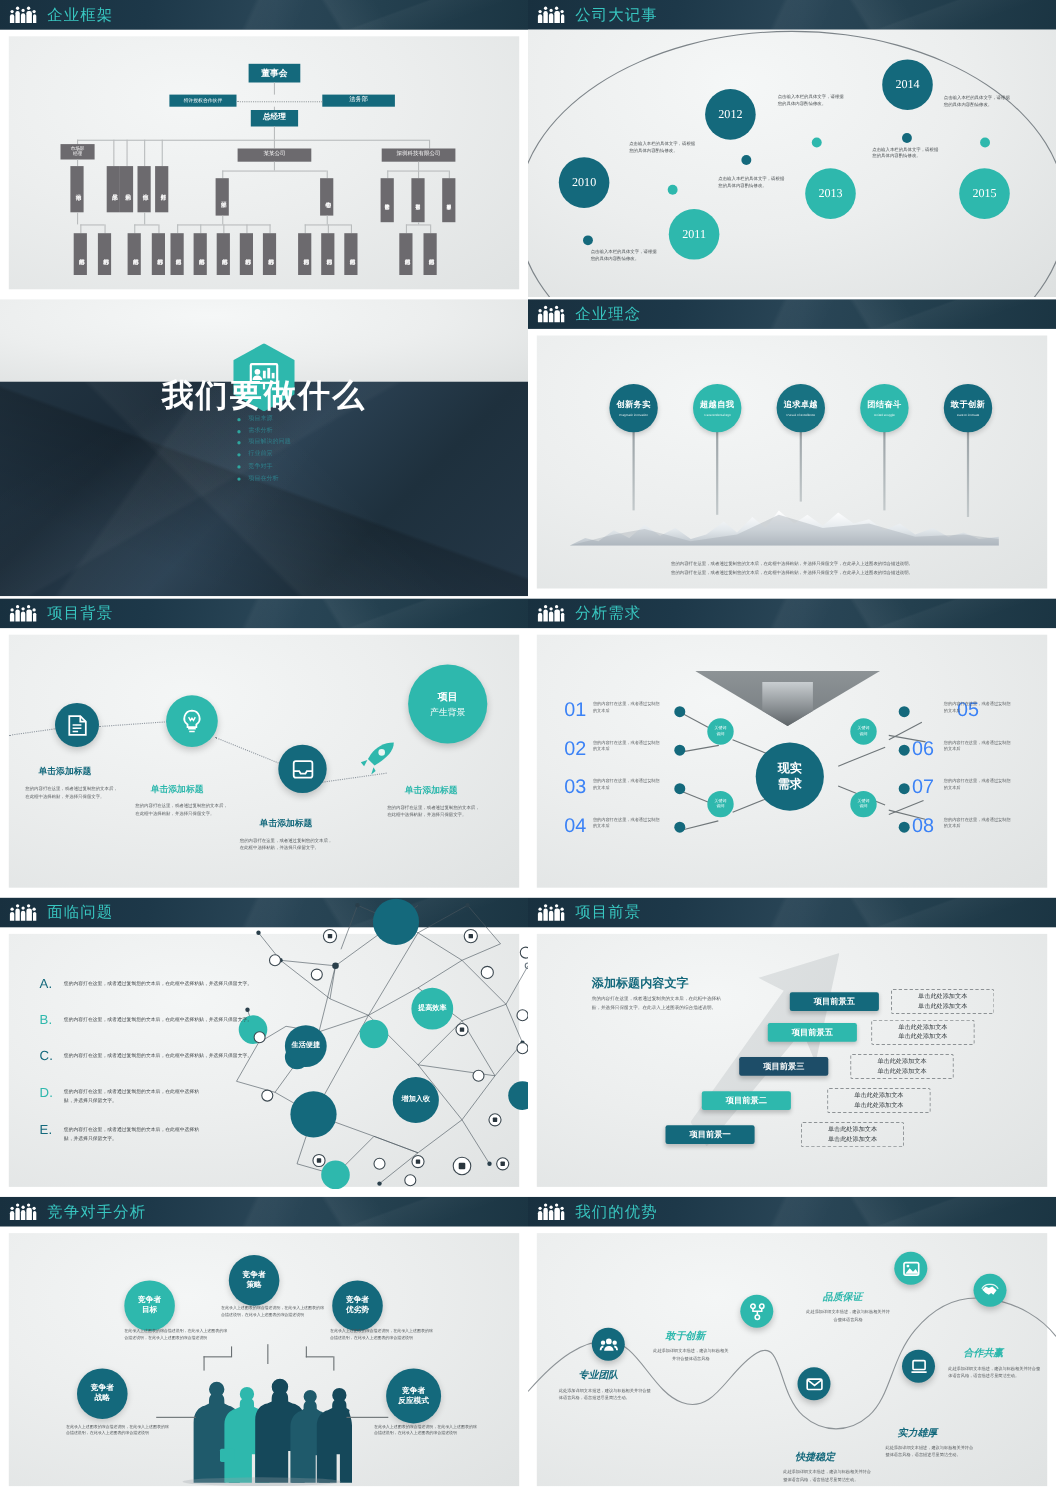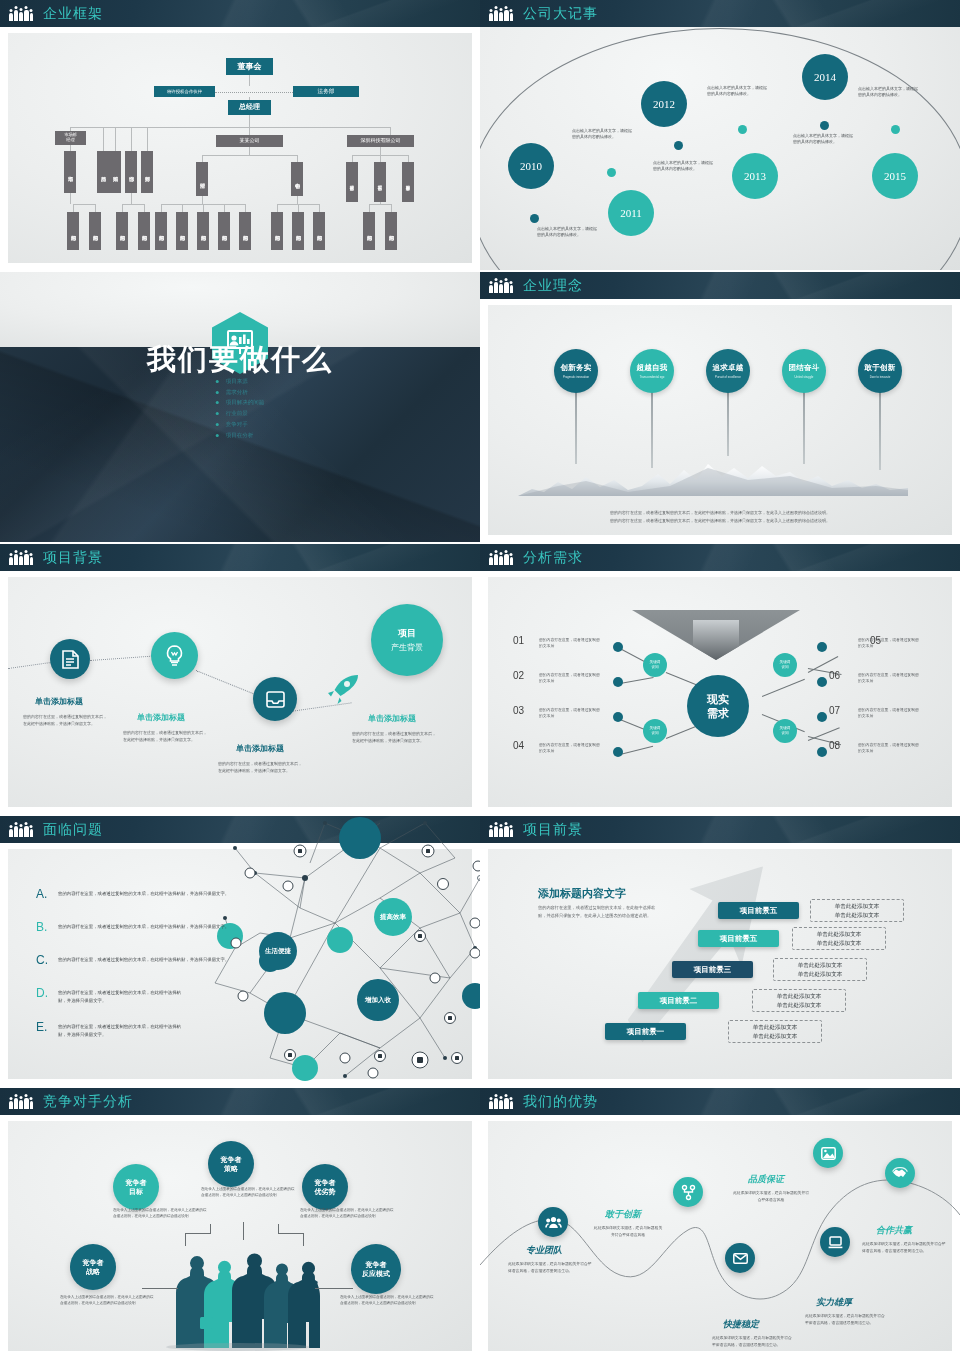--- a/index.html
+++ b/index.html
@@ -93,21 +93,21 @@
   .div-list li::before{ content:""; position:absolute; left:0; top:4px; width:3px; height:3px; border-radius:50%; background:#2eb8ad; }
 
   
   .bg-circ{ position:absolute; border-radius:50%; display:flex; align-items:center; justify-content:center;
      box-shadow:0 3px 7px rgba(0,0,0,.2); }
   .bg-h{ position:absolute; font-size:8px; font-weight:bold; }
   .bg-p{ position:absolute; font-size:4px; line-height:1.7; color:#55595c; width:84px; }
   .pdot{ position:absolute; border-top:1px dotted #9098a0; height:0; transform-origin:0 0; }
 
   
-  .num{ position:absolute; font-size:10px; color:#404040; font-family:"Liberation Sans",sans-serif; font-weight:300; }
+  .num{ position:absolute; font-size:18px; color:#3b82f6; font-family:"Liberation Sans",sans-serif; font-weight:300; }
   .nm-txt{ position:absolute; font-size:3.8px; line-height:1.6; color:#55595c; width:62px; }
   .kw{ position:absolute; width:24px; height:24px; border-radius:50%; background:#2eb8ad; color:#fff;
      font-size:3.6px; display:flex; flex-direction:column; align-items:center; justify-content:center; line-height:1.3; }
   .core{ position:absolute; width:62px; height:62px; border-radius:50%; background:#14697c; color:#fff;
      display:flex; flex-direction:column; align-items:center; justify-content:center; font-size:11px; font-weight:bold; line-height:1.3; }
   .bdot{ position:absolute; width:10px; height:10px; border-radius:50%; background:#14697c; }
   .vtri{ position:absolute; left:152px; top:66px; width:168px; height:50px;
      background:linear-gradient(#8d9396,#767c80); clip-path:polygon(0 0,100% 0,50% 100%); }
   .vtri .ph{ position:absolute; left:50%; top:10px; transform:translateX(-50%); width:46px; height:40px;
      background:linear-gradient(#c9ced1,#5e6468); }

